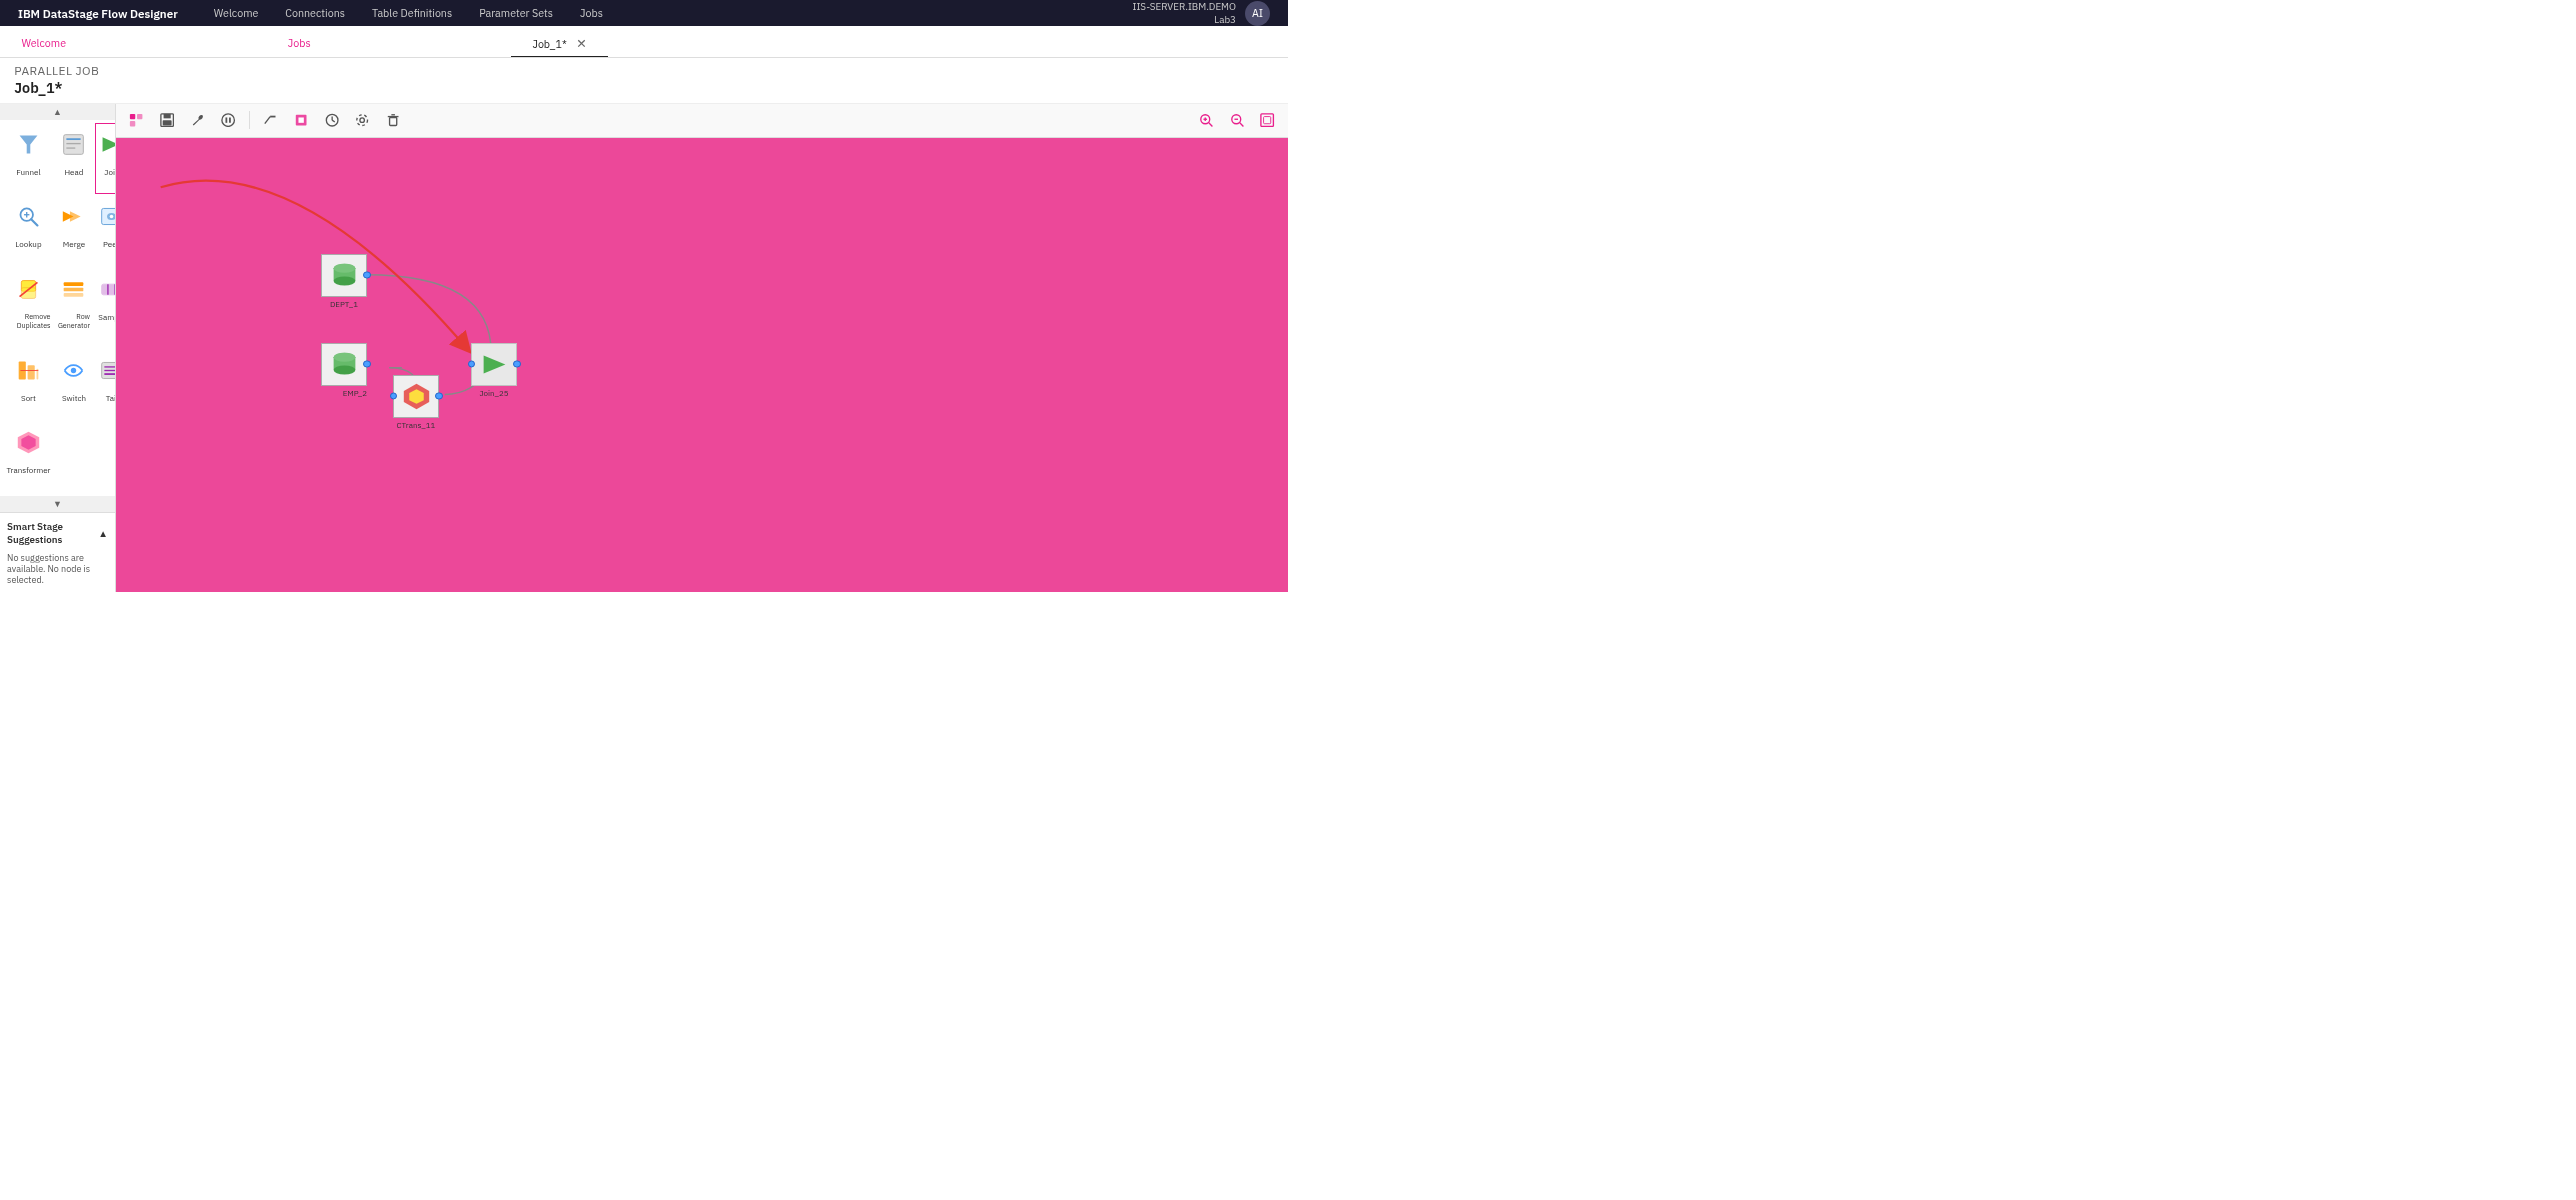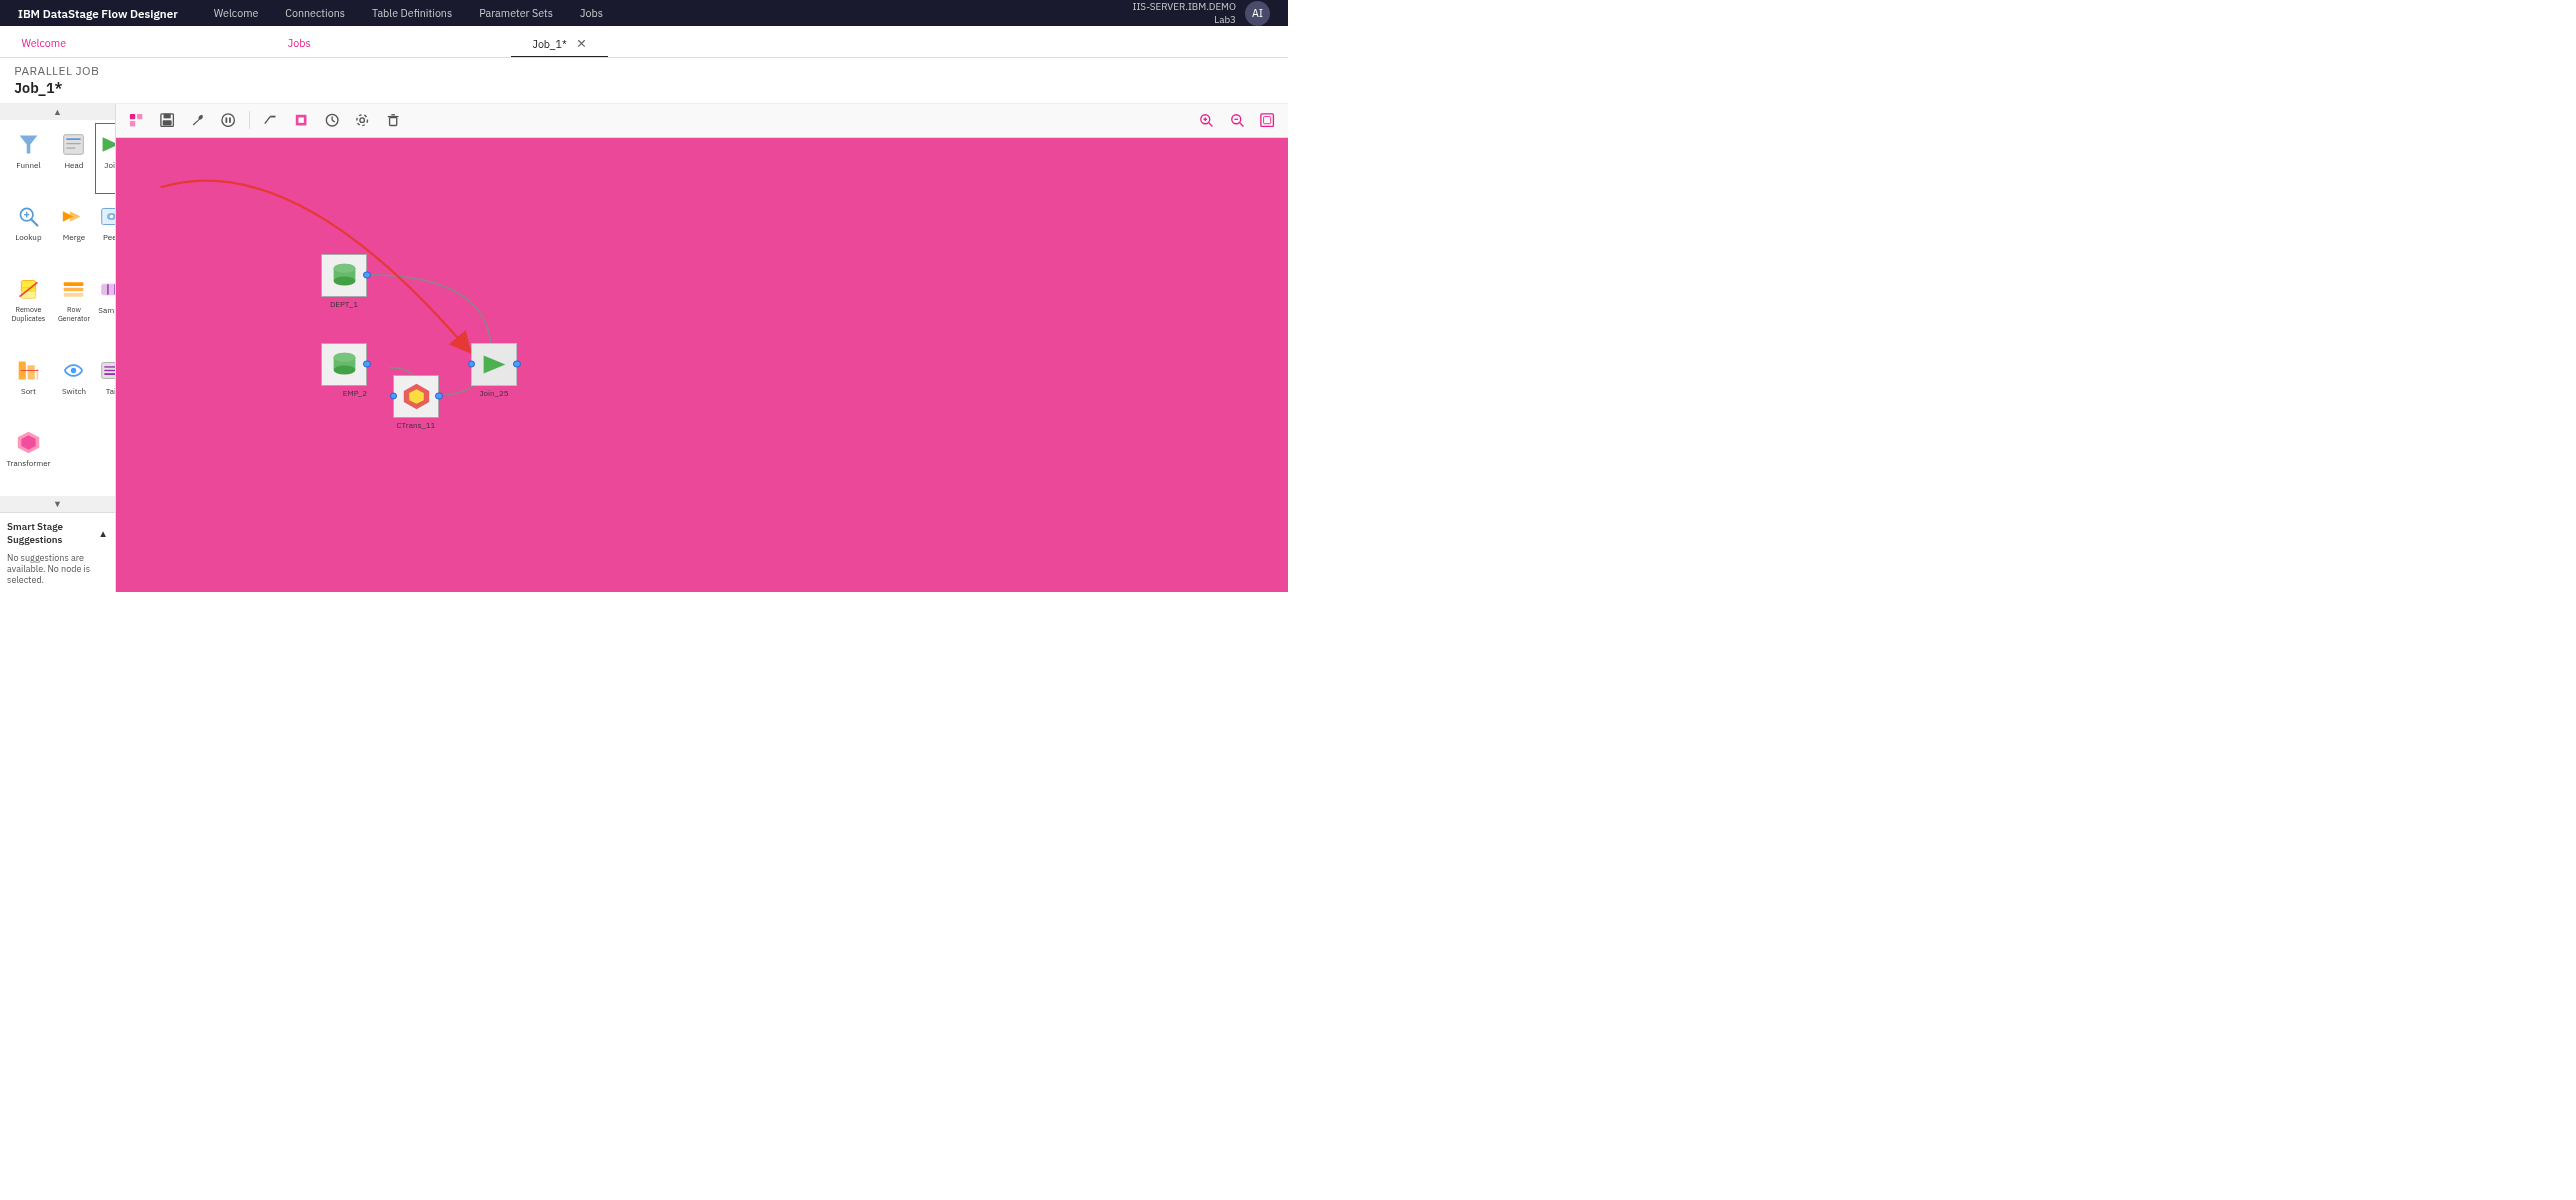--- a/index.html
+++ b/index.html
@@ -95,22 +95,22 @@
     }
     .palette-item {
       display: flex;
       flex-direction: column;
       align-items: center;
       padding: 5.4px 1.8px;
       cursor: pointer;
       border: 0.9px solid transparent;
       font-size: 8px;
       color: #333;
-      text-align: center;
-      gap: 1px;
+      text-align: right;
+      gap: 8px;
     }
     .palette-item.selected { border: 1.8px solid #e91e8c; background: #fff; }
     .palette-icon {
       width: 29px;
       height: 29px;
       display: flex;
       align-items: center;
       justify-content: center;
     }
 

